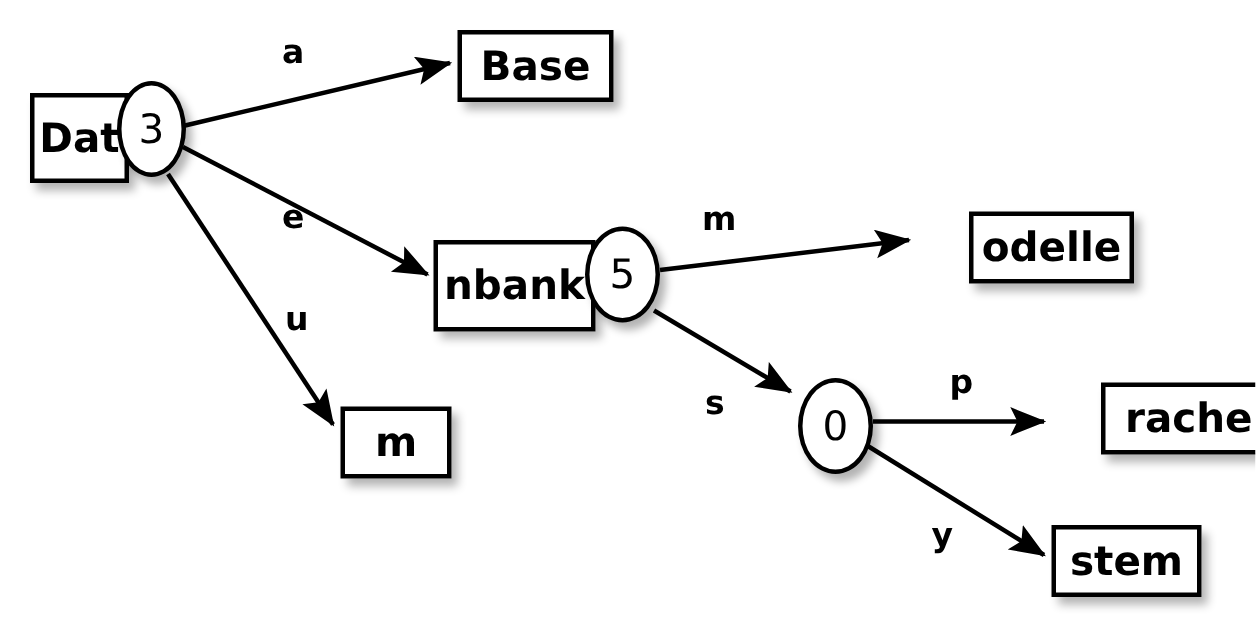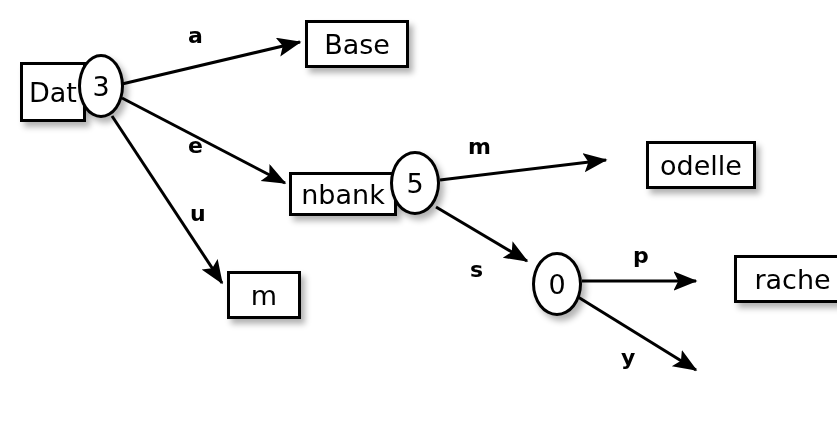--- a/index.html
+++ b/index.html
@@ -33,20 +33,21 @@
   .node-box {
     position: absolute;
     box-sizing: border-box;
     background: #ffffff;
     border: 3px solid #000000;
     display: flex;
     align-items: center;
     justify-content: center;
     box-shadow: 4px 5px 6px rgba(0,0,0,0.30);
     color: #000000;
+    font-weight: bold;
   }
   .node-ellipse {
     position: absolute;
     box-sizing: border-box;
     background: #ffffff;
     border: 3px solid #000000;
     border-radius: 50%;
     display: flex;
     align-items: center;
     justify-content: center;
@@ -95,38 +96,41 @@
   <div id="node-layer">
       <div class="node-box" style="left: 20px; top: 62px; width: 66px; height: 60px;">
         <span class="node-label">Dat</span>
       </div>
       <div class="node-ellipse" style="left: 78px; top: 54px; width: 46px; height: 64px; z-index: 5;">
         <span class="node-label">3</span>
       </div>
       <div class="node-box" style="left: 305px; top: 20px; width: 104px; height: 48px;">
         <span class="node-label">Base</span>
       </div>
-      <div class="node-box" style="left: 289px; top: 172px; width: 108px; height: 44px;">
+      <div class="node-box" style="left: 289px; top: 160px; width: 108px; height: 61px;">
         <span class="node-label">nbank</span>
       </div>
       <div class="node-ellipse" style="left: 390px; top: 151px; width: 50px; height: 64px; z-index: 5;">
         <span class="node-label">5</span>
       </div>
       <div class="node-box" style="left: 227px; top: 271px; width: 74px; height: 48px;">
         <span class="node-label">m</span>
       </div>
       <div class="node-box" style="left: 646px; top: 141px; width: 110px; height: 48px;">
         <span class="node-label">odelle</span>
       </div>
       <div class="node-ellipse" style="left: 532px; top: 252px; width: 50px; height: 64px; z-index: 5;">
         <span class="node-label">0</span>
       </div>
       <div class="node-box" style="left: 734px; top: 255px; width: 117px; height: 48px;">
         <span class="node-label">rache</span>
       </div>
+      <div class="node-box" style="left: 701px; top: 350px; width: 100px; height: 48px;">
+        <span class="node-label">stem</span>
+      </div>
     </div>
 
 <div class="edge-label" style="left: 188px; top: 25px;">a</div>
     <div class="edge-label" style="left: 188px; top: 135px;">e</div>
     <div class="edge-label" style="left: 190px; top: 203px;">u</div>
     <div class="edge-label" style="left: 468px; top: 136px;">m</div>
     <div class="edge-label" style="left: 470px; top: 259px;">s</div>
     <div class="edge-label" style="left: 633px; top: 245px;">p</div>
     <div class="edge-label" style="left: 621px; top: 347px;">y</div>
   </div>

